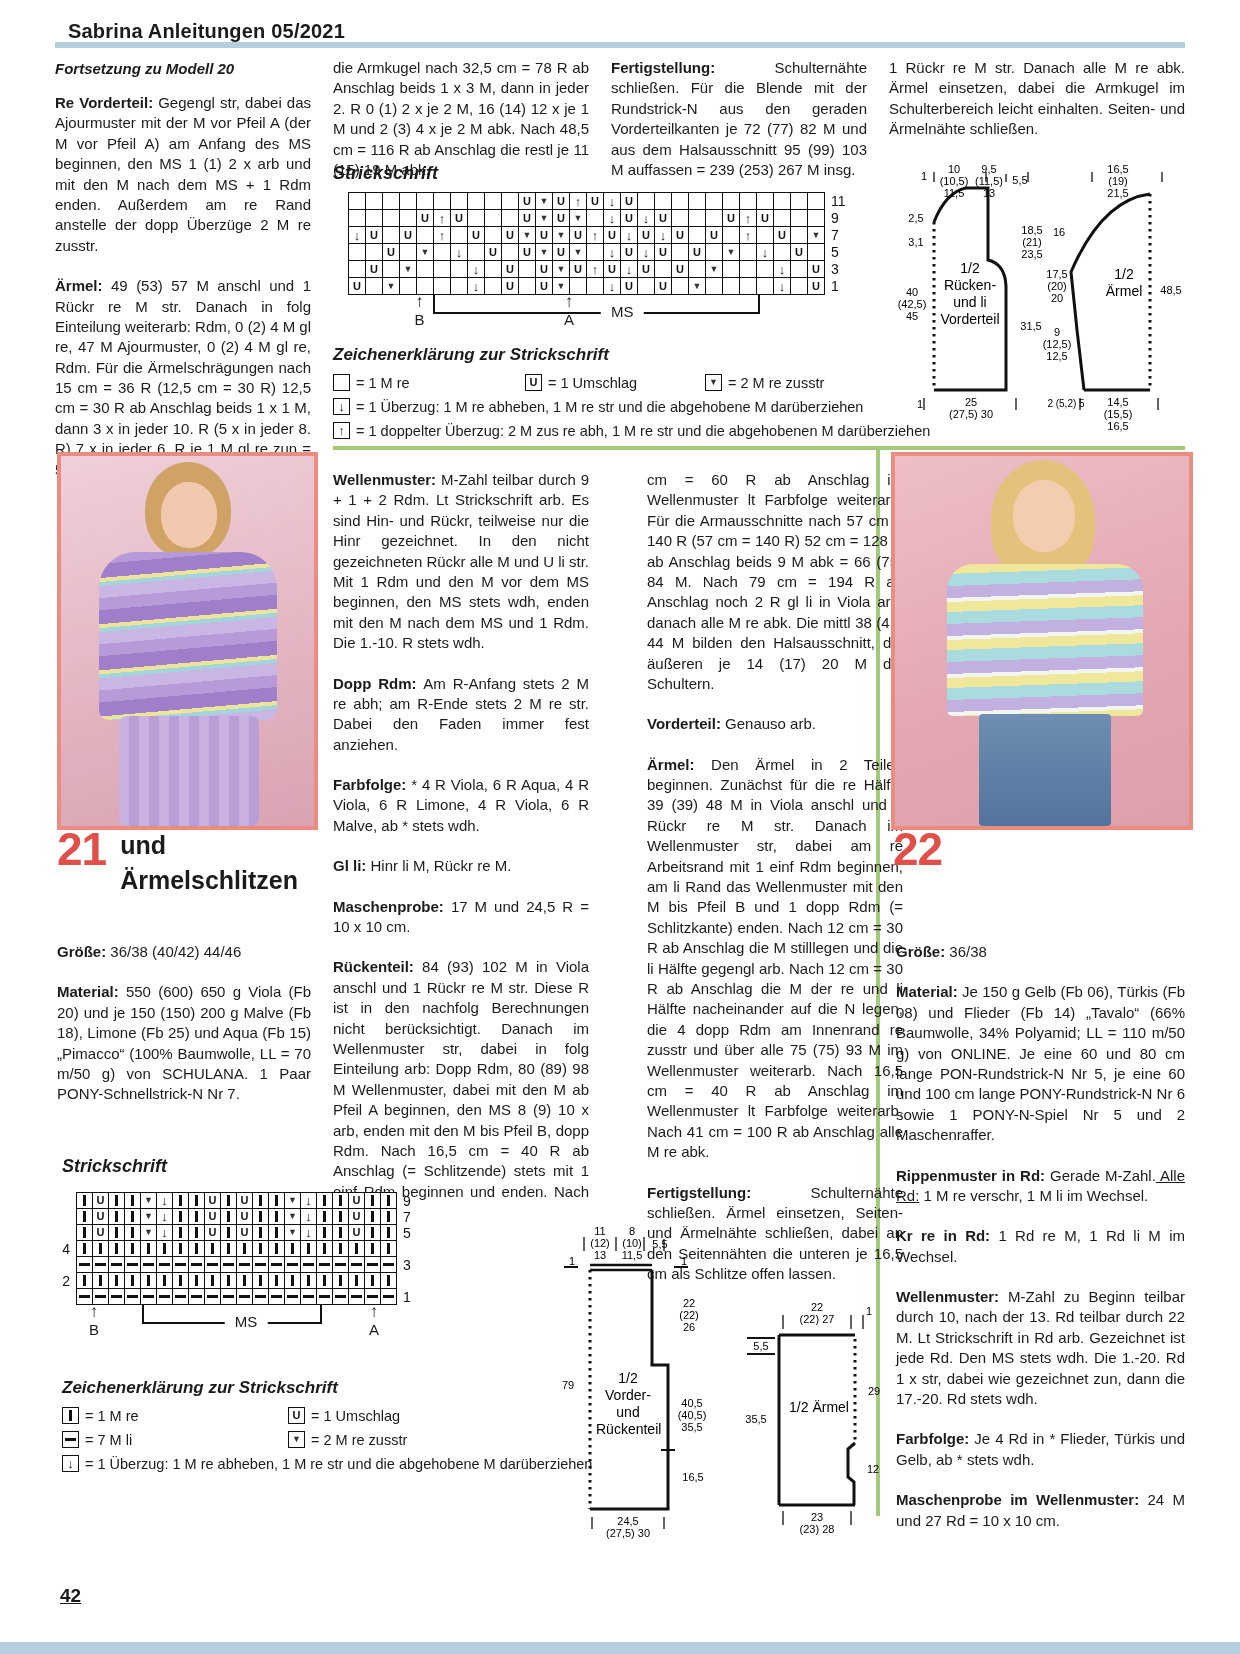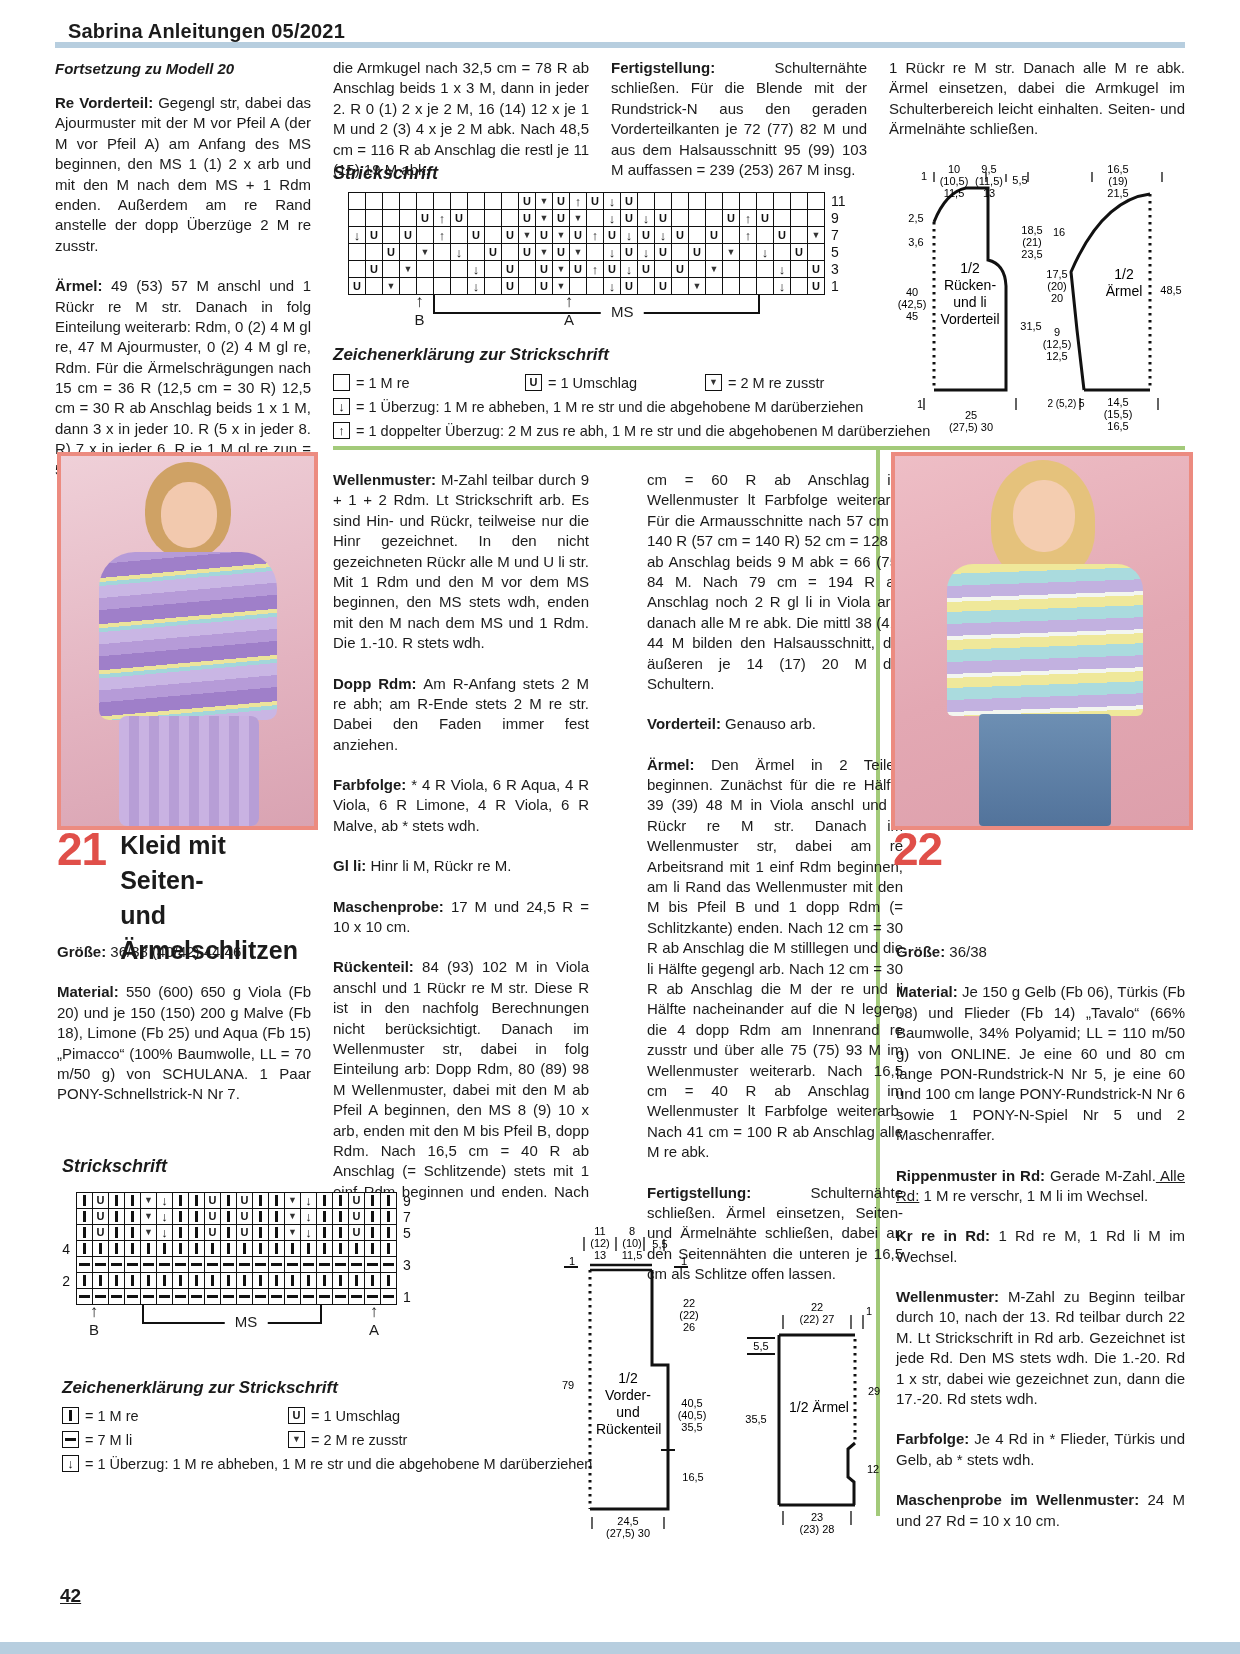--- a/index.html
+++ b/index.html
@@ -332,30 +332,30 @@
     </svg>
     <div class="slabel" style="left:30px;top:2px;width:12px;">1</div>
     <div class="slabel" style="left:48px;top:-5px;width:36px;">10
 (10,5)
 11,5</div>
     <div class="slabel" style="left:86px;top:-5px;width:30px;">9,5
 (11,5)
 13</div>
     <div class="slabel" style="left:120px;top:6px;width:24px;">5,5</div>
     <div class="slabel" style="left:16px;top:44px;width:24px;">2,5</div>
-    <div class="slabel" style="left:16px;top:68px;width:24px;">3,6</div>
+    <div class="slabel" style="left:16px;top:68px;width:24px;">3,1</div>
     <div class="slabel" style="left:6px;top:118px;width:36px;">40
 (42,5)
 45</div>
     <div class="slabel" style="left:124px;top:56px;width:40px;">18,5
 (21)
 23,5</div>
     <div class="slabel" style="left:126px;top:152px;width:34px;">31,5</div>
     <div class="slabel" style="left:26px;top:230px;width:12px;">1</div>
-    <div class="slabel" style="left:56px;top:228px;width:54px;margin-top:13px;">25
+    <div class="slabel" style="left:56px;top:228px;width:54px;">25
 (27,5) 30</div>
     <div class="stitle" style="left:50px;top:92px;width:64px;">1/2 Rücken- und li Vorderteil</div>
   </div>
 
   <div class="schem" style="left:1040px;top:168px;width:150px;height:250px;">
     <svg width="150" height="250" viewBox="0 0 150 250">
       <path d="M44 222 L37 162 L31 104 Q62 32 110 26" fill="none" stroke="#111" stroke-width="3"></path>
       <path d="M44 222 L110 222" fill="none" stroke="#111" stroke-width="3"></path>
       <path d="M110 26 L110 222" fill="none" stroke="#111" stroke-width="3" stroke-dasharray="2.5,4.5"></path>
       <path d="M52 4 L52 14 M122 4 L122 14" stroke="#111" stroke-width="1.3"></path>
@@ -386,21 +386,20 @@
     <div class="bg" style="background:linear-gradient(165deg,#efd0d8 0%,#e3b3c0 60%,#d9a3b2 100%);"></div>
     <div class="abs" style="left:84px;top:6px;width:86px;height:96px;background:#cfa265;border-radius:50% 50% 45% 45%;"></div>
     <div class="abs" style="left:100px;top:26px;width:56px;height:66px;background:#f2c9ae;border-radius:48%;"></div>
     <div class="abs" style="left:38px;top:96px;width:178px;height:168px;border-radius:36px 36px 10px 10px;background:repeating-linear-gradient(175deg,#b69bd8 0 12px,#9f7fc9 12px 26px,#ece49b 26px 30px,#a3d6da 30px 34px,#c9b6e4 34px 46px);"></div>
     <div class="abs" style="left:58px;top:260px;width:140px;height:110px;border-radius:8px;background:repeating-linear-gradient(90deg,#c9b2e2 0 10px,#b79ed6 10px 20px);"></div>
   </div>
 
   <div class="abs mhead" style="left:57px;top:828px;width:256px;">
     <div class="mnum">21</div>
     <div class="mtitle">
-      <div>Kleid mit Seiten-</div>
       <div>und Ärmelschlitzen</div>
     </div>
   </div>
   <div class="col" style="left:57px;top:942px;width:254px;">
     <div>
         <p class="para"><b>Größe: </b>36/38 (40/42) 44/46</p>
         <p class="para"><b>Material: </b>550 (600) 650 g Viola (Fb 20) und je 150 (150) 200 g Malve (Fb 18), Limone (Fb 25) und Aqua (Fb 15) „Pimacco“ (100% Baumwolle, LL = 70 m/50 g) von SCHULANA. 1 Paar PONY-Schnellstrick-N Nr 7.</p>
       </div>
   </div>
 

